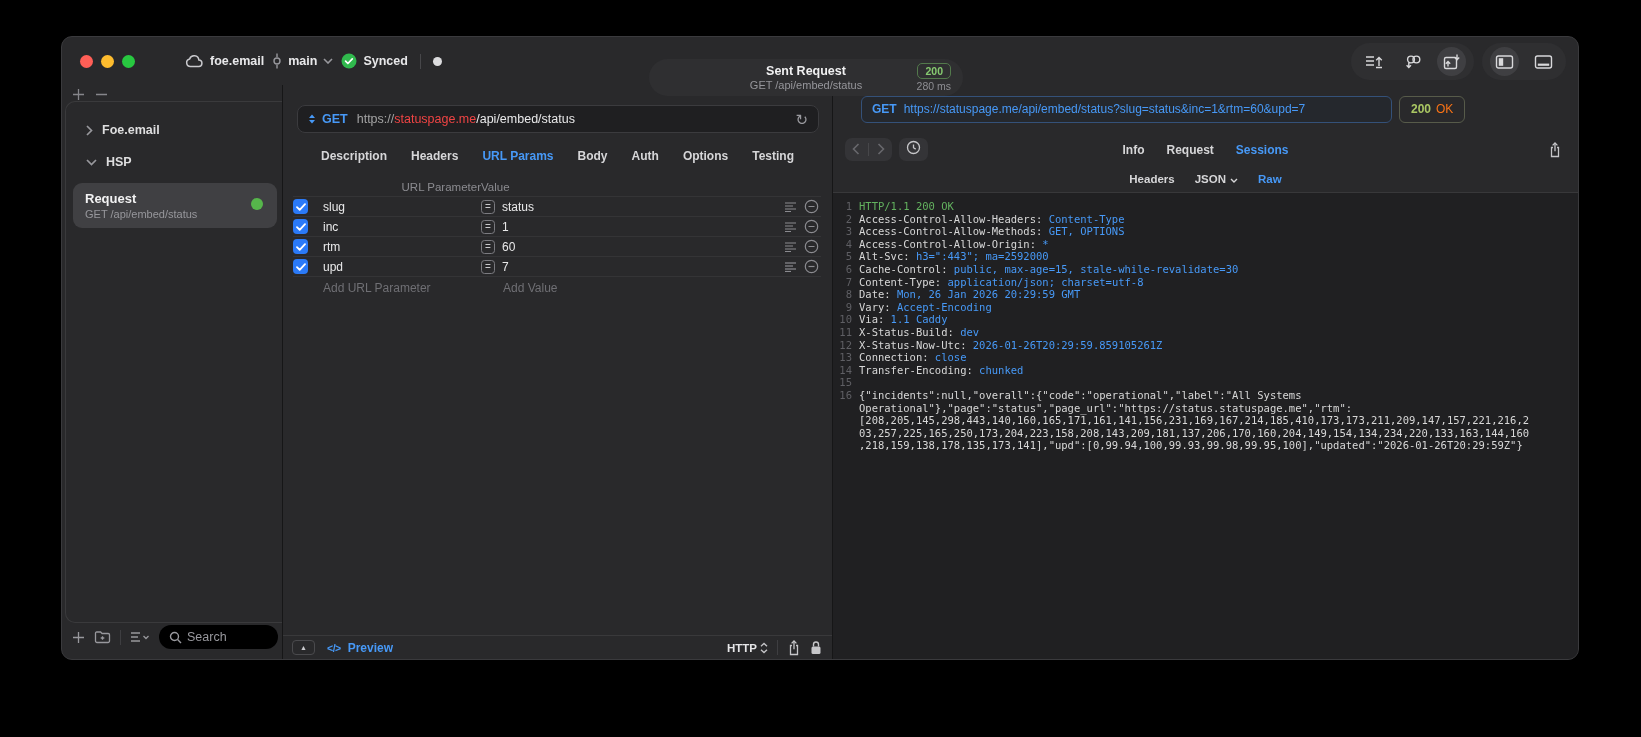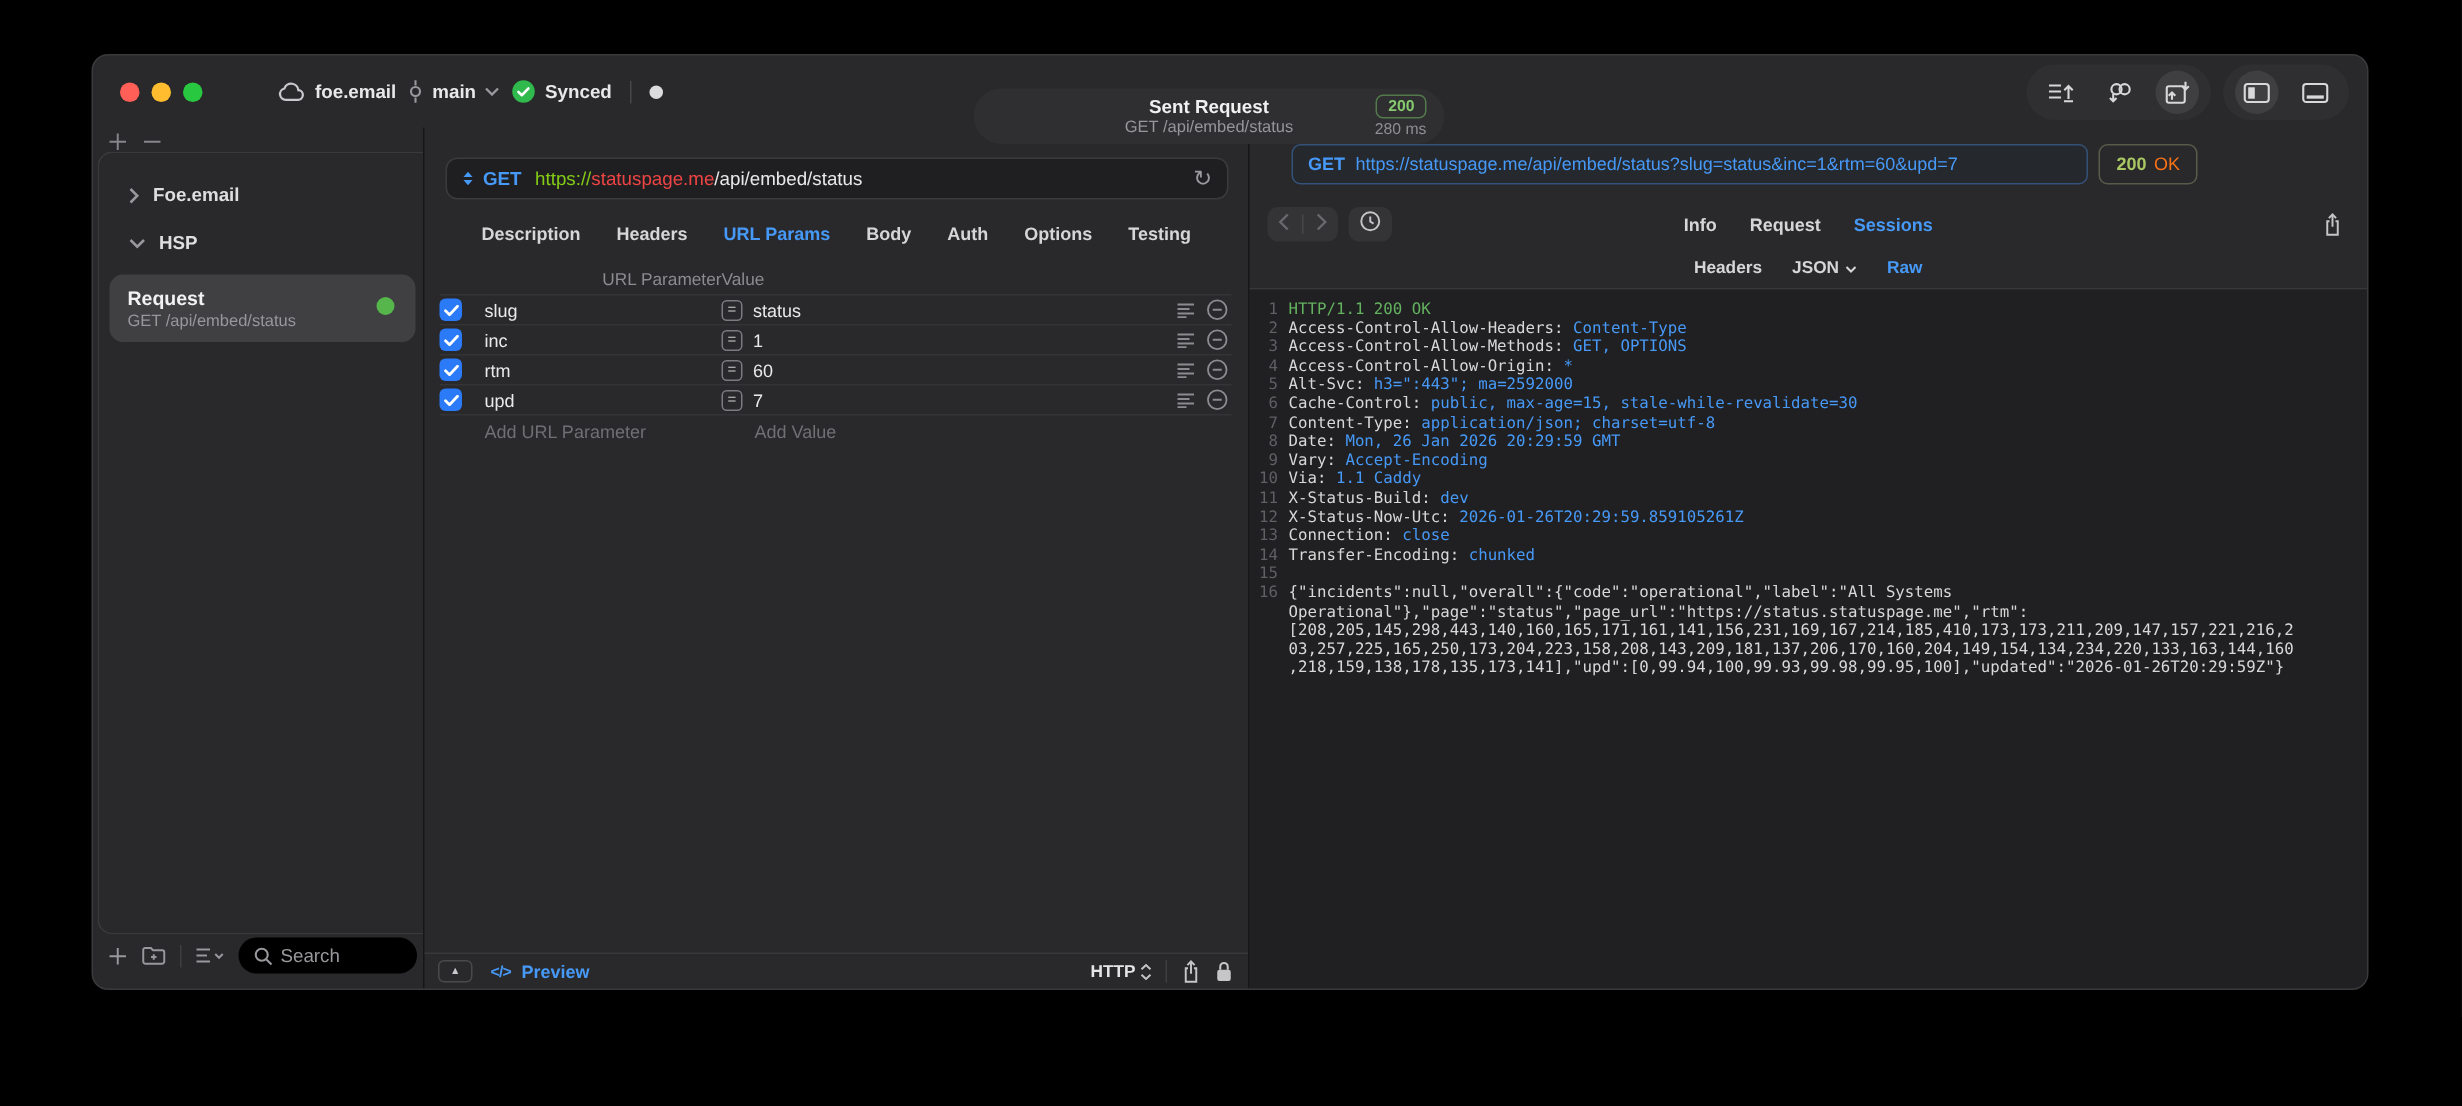--- a/index.html
+++ b/index.html
@@ -60,21 +60,21 @@
   .search-pill { flex:1; height:24px; background:#000000; border-radius:12px; display:flex;
     align-items:center; gap:5px; padding:0 10px; color:#98989d; font-size:12.5px; }
 
   
   .req-panel { width:549px; flex-shrink:0; display:flex; flex-direction:column; min-height:0; }
   .url-bar { margin:20px 13px 0 14px; height:28px; background:#1f1f21; border:1px solid #3b3b3e;
     border-radius:8px; display:flex; align-items:center; padding:0 10px; gap:4px; }
   .method-arrows { display:flex; flex-direction:column; margin-right:2px; }
   .method { color:#4799f7; font-weight:700; font-size:12.5px; }
   .url-text { font-size:12.5px; margin-left:5px; white-space:nowrap; }
-  .u-scheme { color:#84cc16; } .u-host { color:#ef4444; } .u-path { color:#e9e9ea; }
+  .u-scheme { color:#a3a3a3; } .u-host { color:#ef4444; } .u-path { color:#e9e9ea; }
   .refresh { margin-left:auto; color:#9a9a9f; font-size:15px; line-height:1; }
   .req-tabs { display:flex; justify-content:center; gap:24px; padding:16px 0 14px; }
   .tab { font-size:12px; font-weight:700; color:#d6d6d8; cursor:default; }
   .tab.active { color:#4799f7; }
 
   .params { padding:0 11px 0 10px; }
   .params-head { display:flex; height:20px; align-items:center; font-size:11.5px; color:#8b8b90;
     border-bottom:1px solid #343436; }
   .ph-name { margin-left:30px; width:158px;text-align:right; }
   .param-row { display:flex; align-items:center; height:20px; border-bottom:1px solid #343436; font-size:12px; color:#e9e9ea; }

